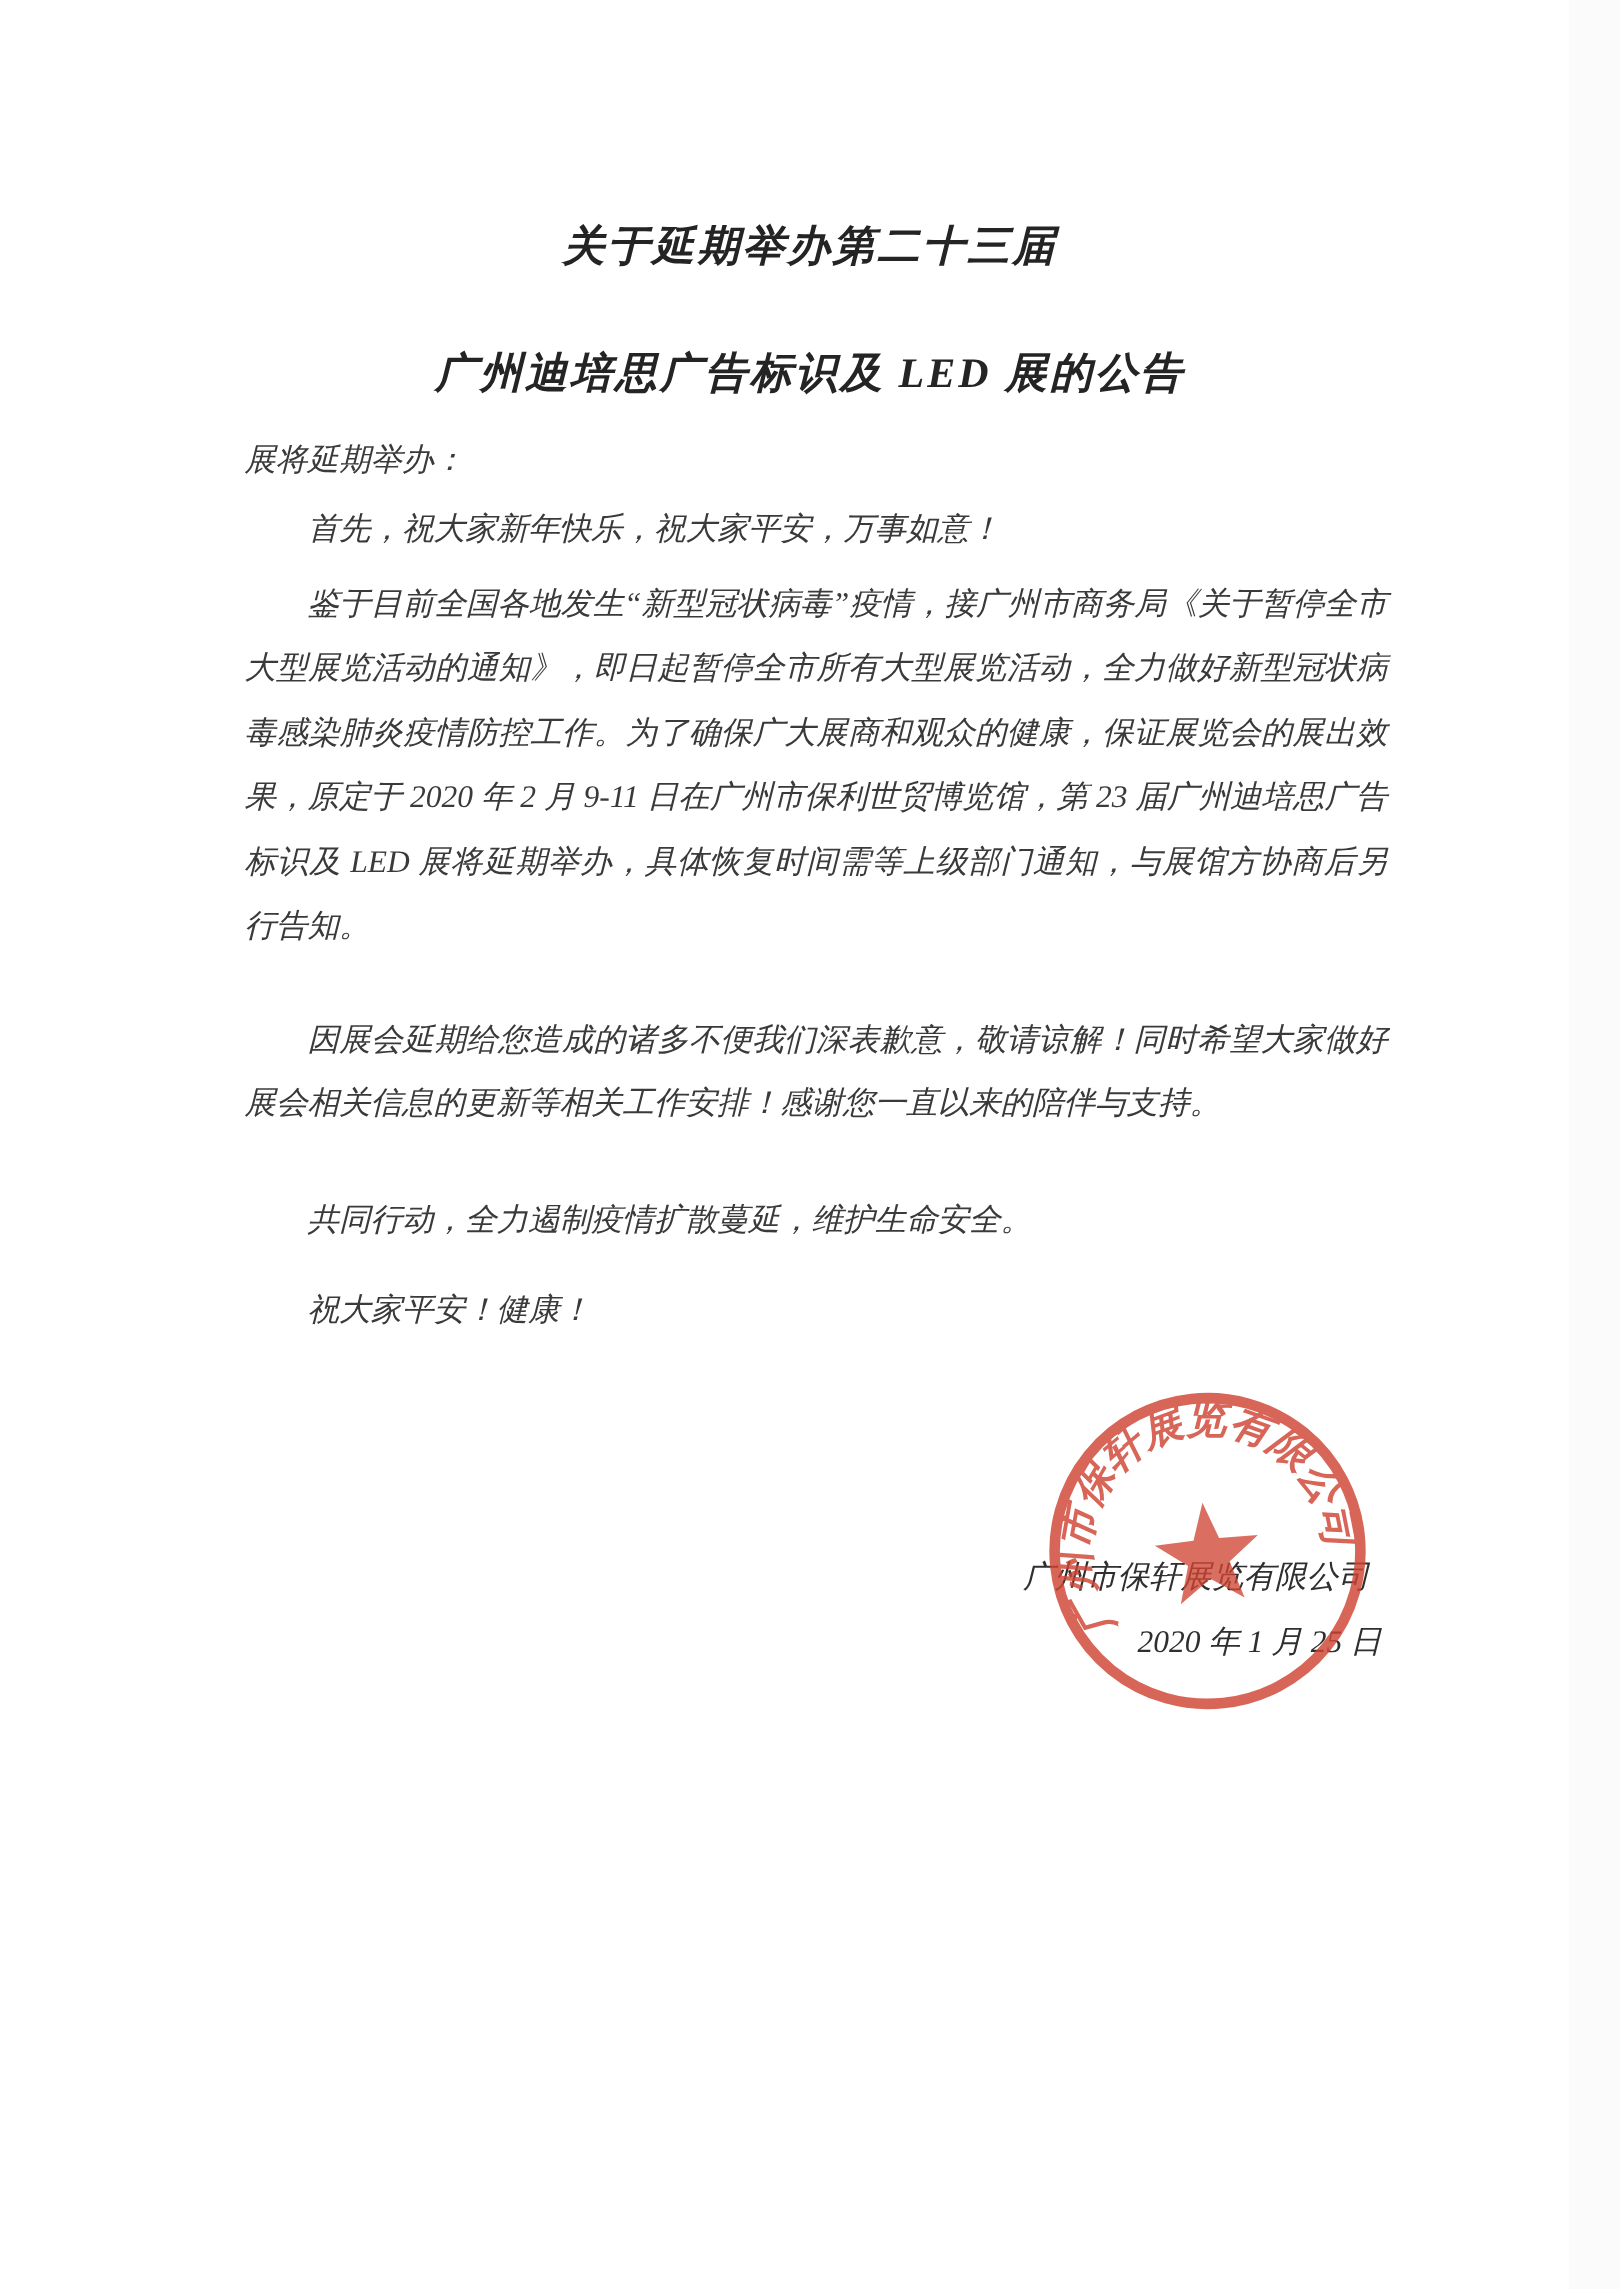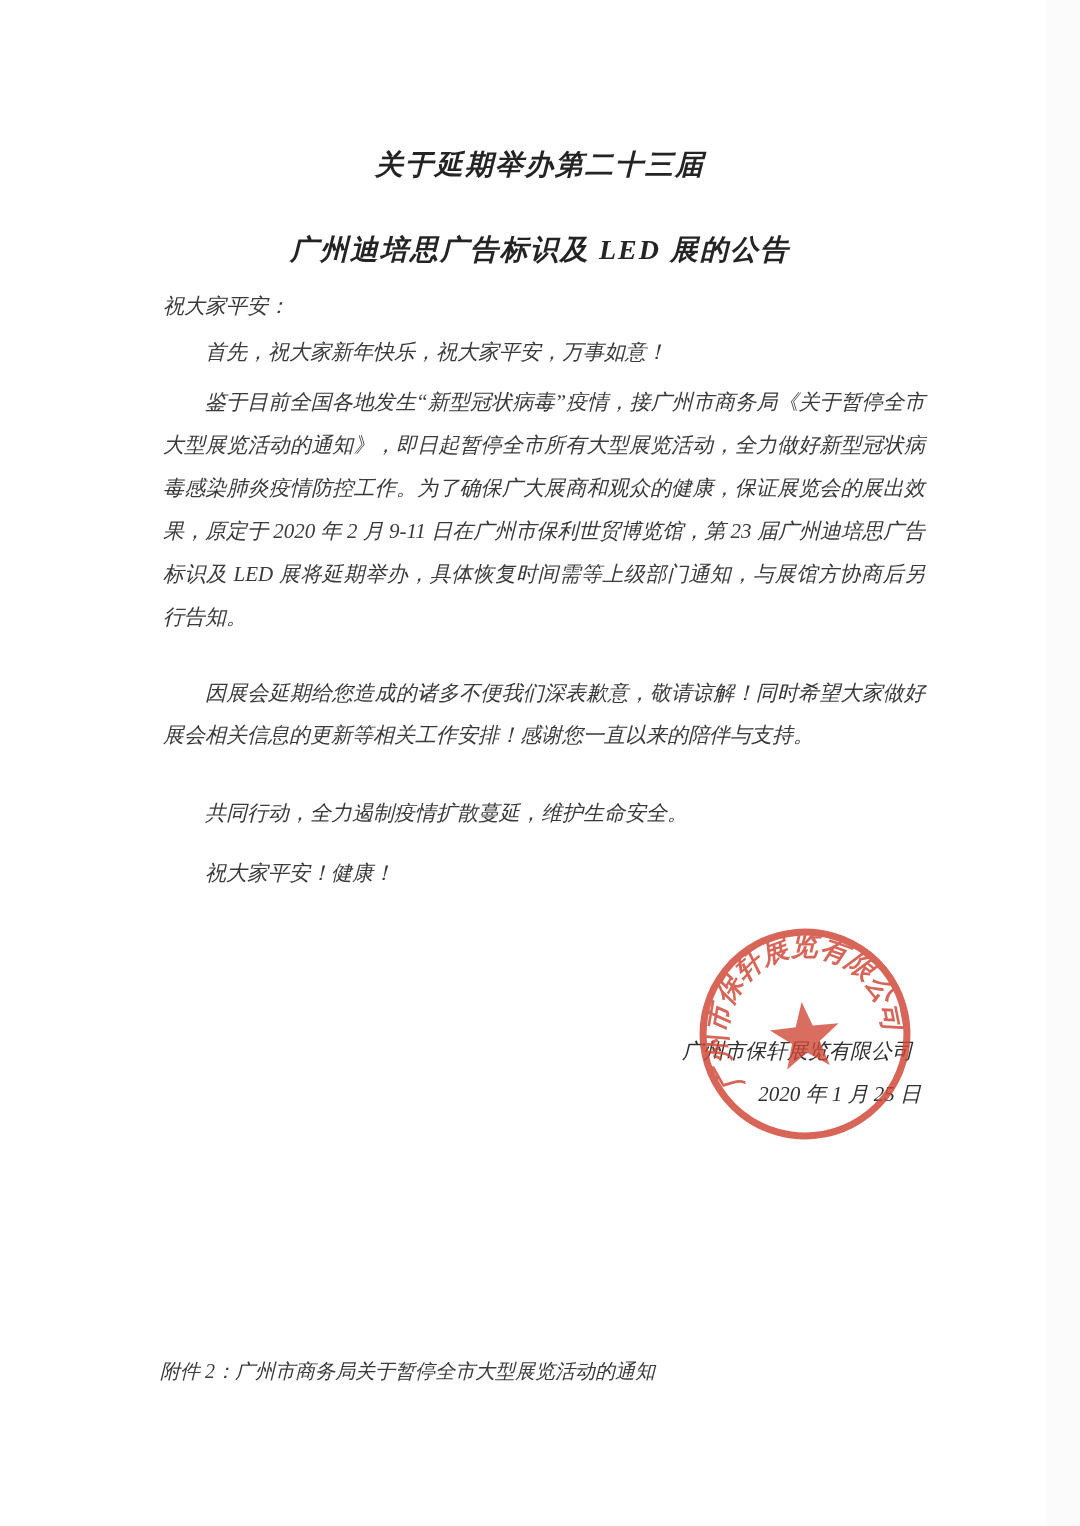--- a/index.html
+++ b/index.html
@@ -96,21 +96,21 @@
 </head>
 <body>
 
 <div class="page">
 
   <div class="scan-edge"></div>
 
   <div class="title-line title-1">关于延期举办第二十三届</div>
   <div class="title-line title-2">广州迪培思广告标识及 LED 展的公告</div>
 
-  <div class="body-text salutation">祝大家平安：</div>
+  <div class="body-text salutation">展将延期举办：</div>
 
   <div class="body-text indent p-greeting">首先，祝大家新年快乐，祝大家平安，万事如意！</div>
 
   <div class="body-text indent p-main">鉴于目前全国各地发生“新型冠状病毒”疫情，接广州市商务局《关于暂停全市大型展览活动的通知》，即日起暂停全市所有大型展览活动，全力做好新型冠状病毒感染肺炎疫情防控工作。为了确保广大展商和观众的健康，保证展览会的展出效果，原定于 2020 年 2 月 9-11 日在广州市保利世贸博览馆，第 23 届广州迪培思广告标识及 LED 展将延期举办，具体恢复时间需等上级部门通知，与展馆方协商后另行告知。</div>
 
   <div class="body-text indent p-action">共同行动，全力遏制疫情扩散蔓延，维护生命安全。</div>
 
   <div class="body-text indent p-apology">因展会延期给您造成的诸多不便我们深表歉意，敬请谅解！同时希望大家做好展会相关信息的更新等相关工作安排！感谢您一直以来的陪伴与支持。</div>
 
   <div class="body-text indent p-wish">祝大家平安！健康！</div>
@@ -126,15 +126,14 @@
       <defs>
         <path id="stamp-arc" d="M 46.1 154.7 A 78 78 0 1 1 173.9 154.7" fill="none"></path>
       </defs>
       <text font-size="27" fill="#cf4434" font-weight="bold" font-family="'Liberation Serif','DejaVu Serif',serif">
         <textPath href="#stamp-arc" startOffset="2">广州市保轩展览有限公司</textPath>
       </text>
     </g>
   </svg>
 
 
-  <div class="attachment attachment-2">附件 2：广州市商务局关于暂停全市大型展览活动的通知</div>
 
 </div>
 
 </body></html>

